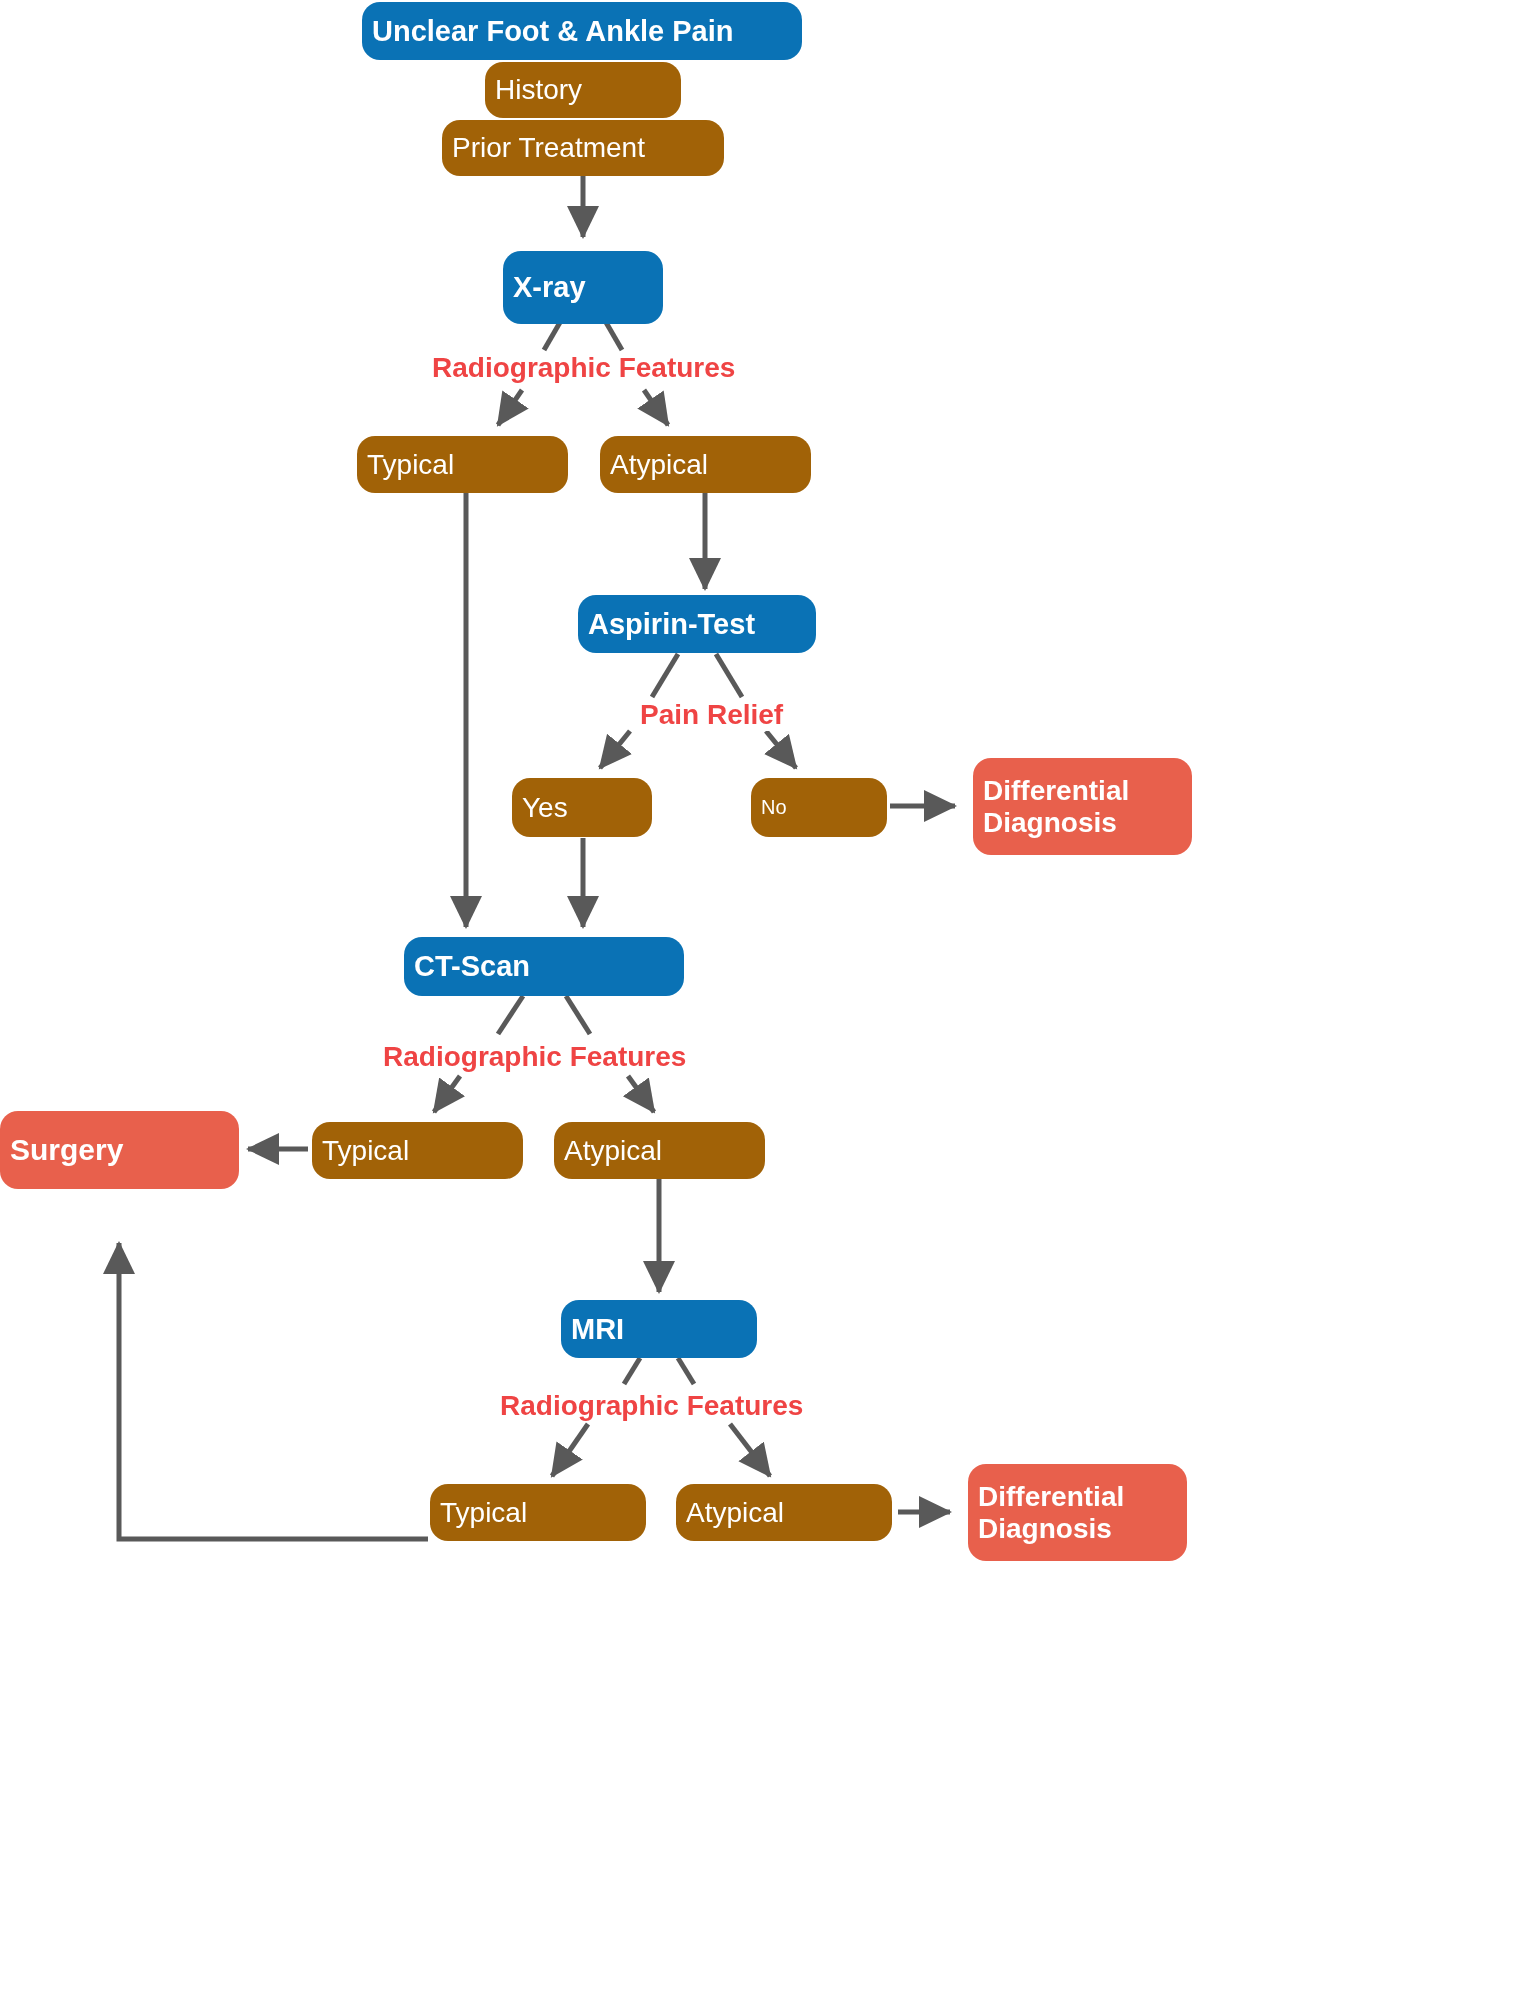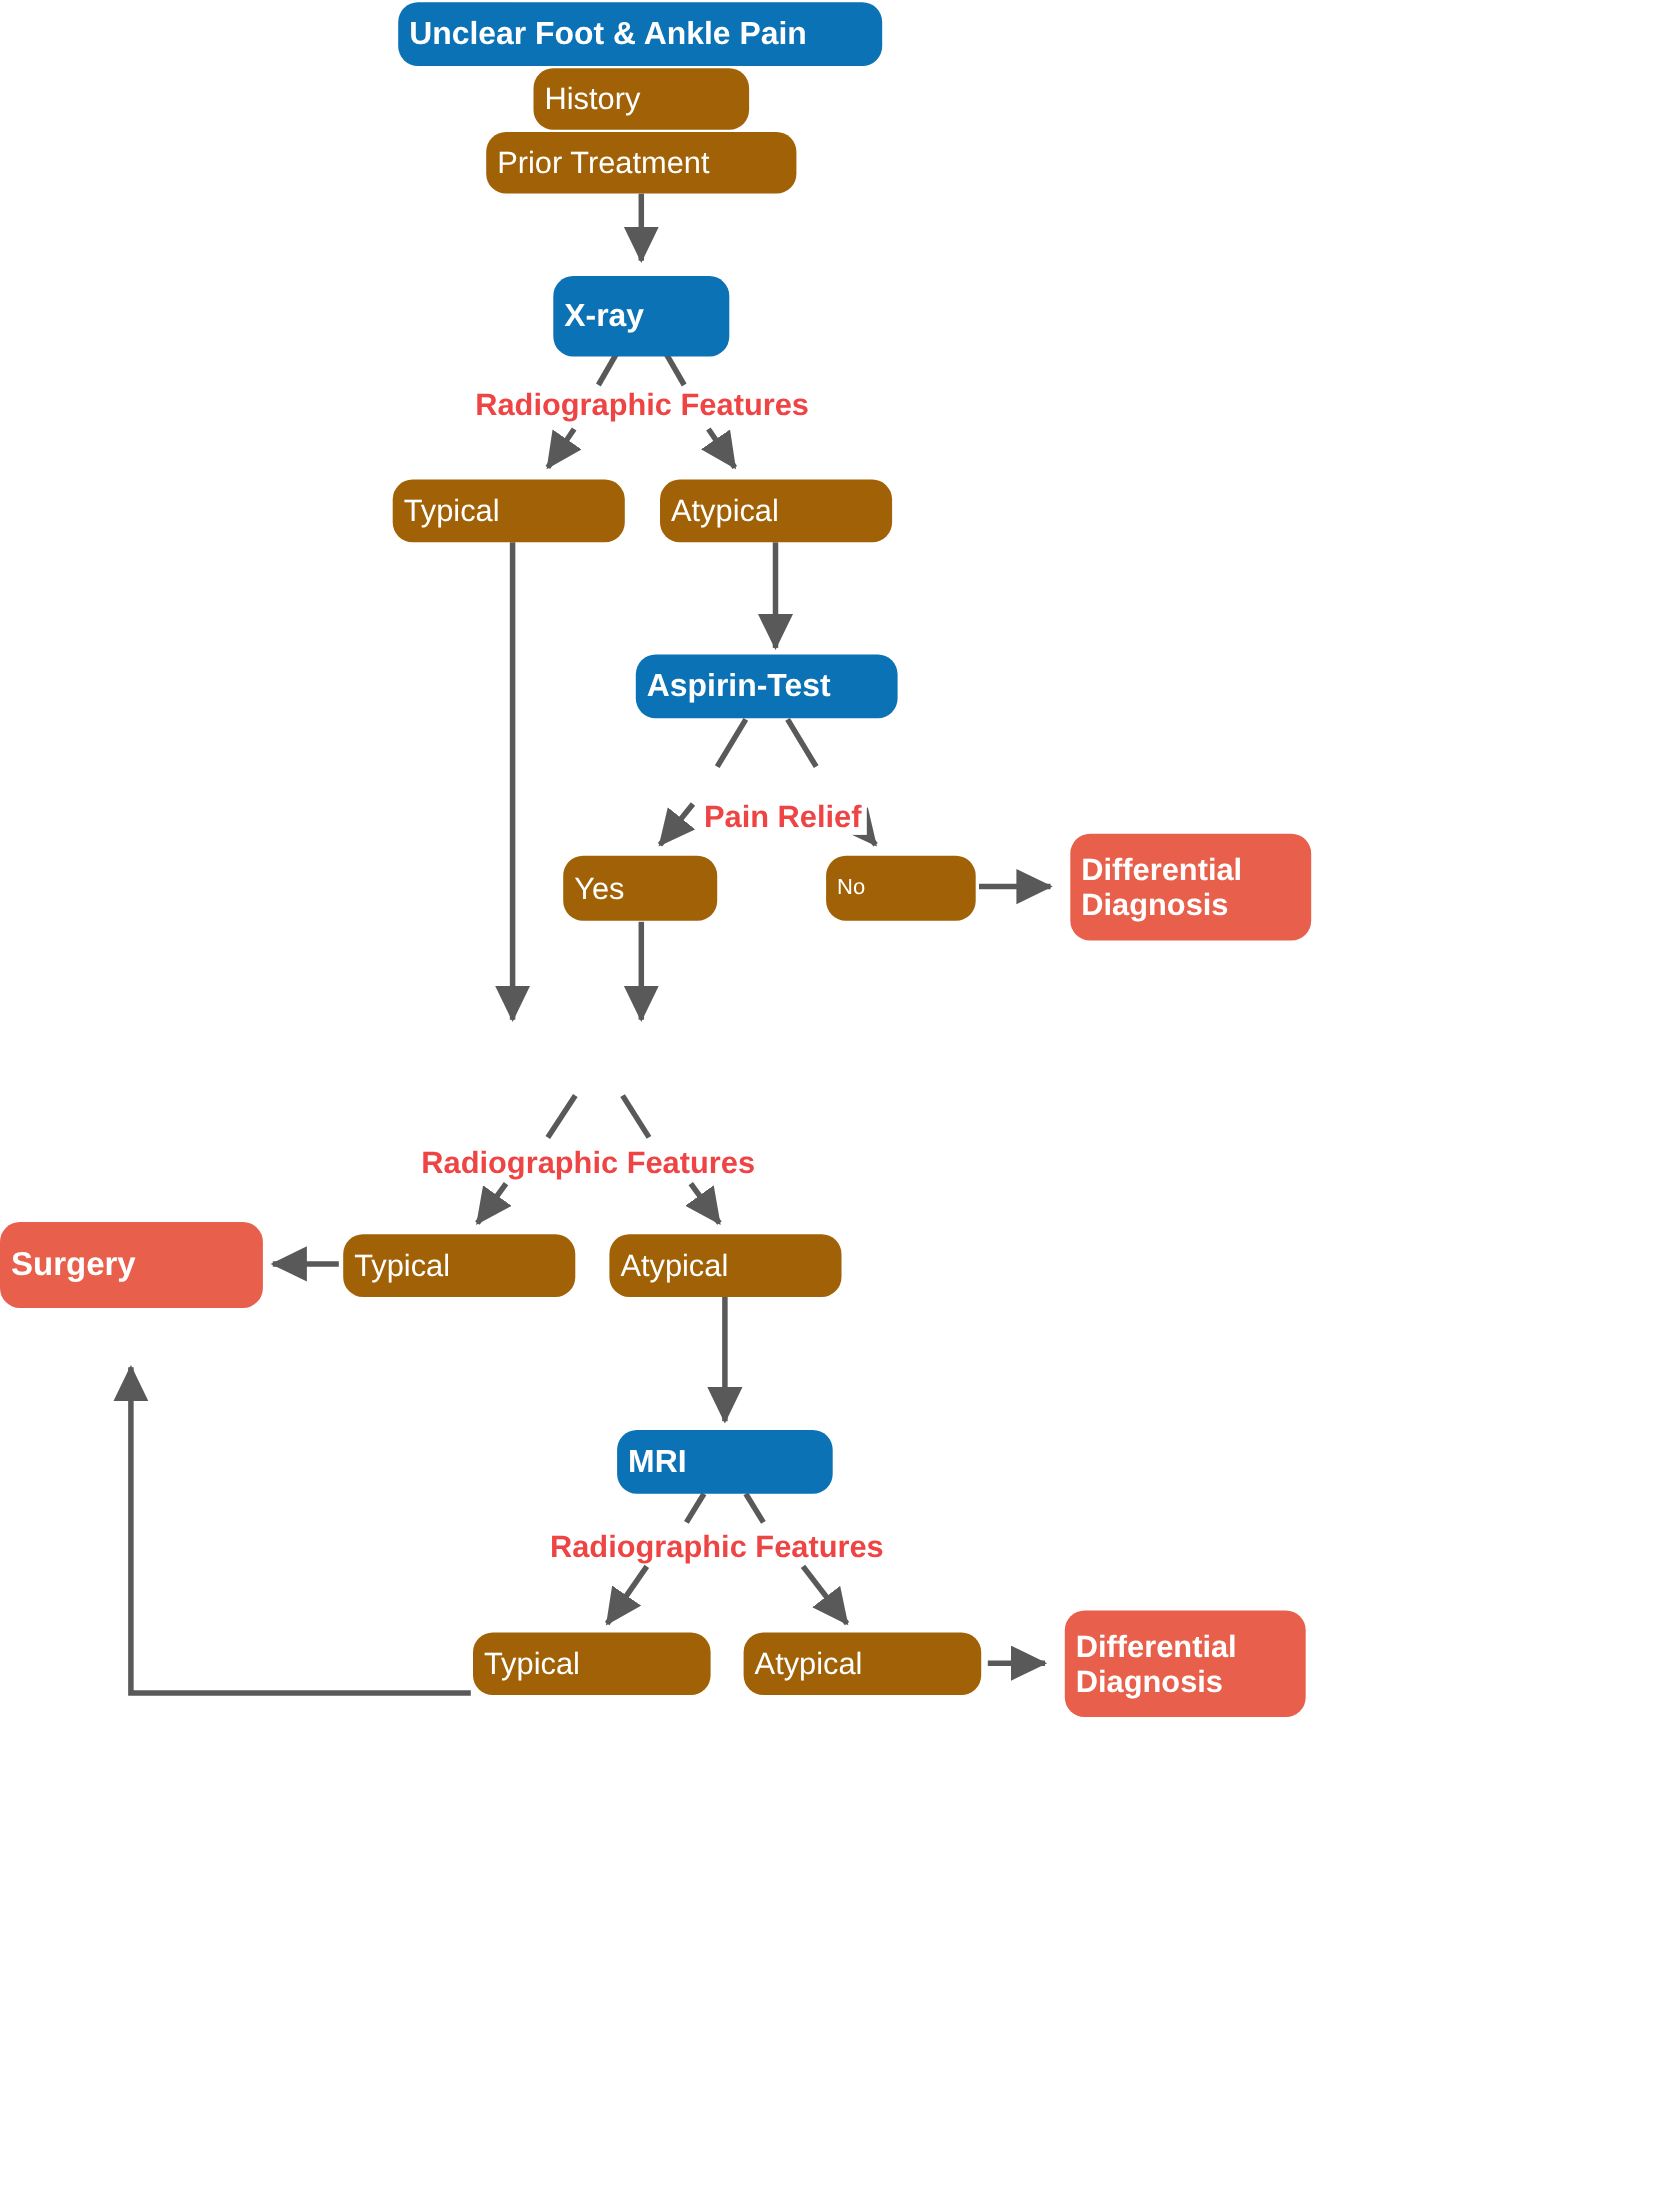--- a/index.html
+++ b/index.html
@@ -96,37 +96,40 @@
   </div>
 
   <div class="node light" style="left:600px;top:436px;width:211px;height:57px;font-size:28px;">
     <span>Atypical</span>
   </div>
 
   <div class="node dark" style="left:578px;top:595px;width:238px;height:58px;font-size:29px;">
     <span>Aspirin-Test</span>
   </div>
 
-  <div class="edge-label" style="left:635px;top:699px;font-size:28px;margin-top:28px;">
+  <div class="edge-label" style="left:635px;top:699px;font-size:28px;">
     <span>Pain Relief</span>
   </div>
 
   <div class="node light" style="left:512px;top:778px;width:140px;height:59px;font-size:28px;">
     <span>Yes</span>
   </div>
 
   <div class="node light" style="left:751px;top:778px;width:136px;height:59px;font-size:20px;">
     <span>No</span>
   </div>
 
   <div class="node red" style="left:973px;top:758px;width:219px;height:97px;font-size:28px;flex-direction:column;">
     <span>Differential</span>
     <span>Diagnosis</span>
   </div>
 
+  <div class="node dark" style="left:404px;top:937px;width:280px;height:59px;font-size:29px;">
+    <span>CT-Scan</span>
+  </div>
 
   <div class="edge-label" style="left:378px;top:1041px;font-size:28px;">
     <span>Radiographic Features</span>
   </div>
 
   <div class="node light" style="left:312px;top:1122px;width:211px;height:57px;font-size:28px;">
     <span>Typical</span>
   </div>
 
   <div class="node light" style="left:554px;top:1122px;width:211px;height:57px;font-size:28px;">

